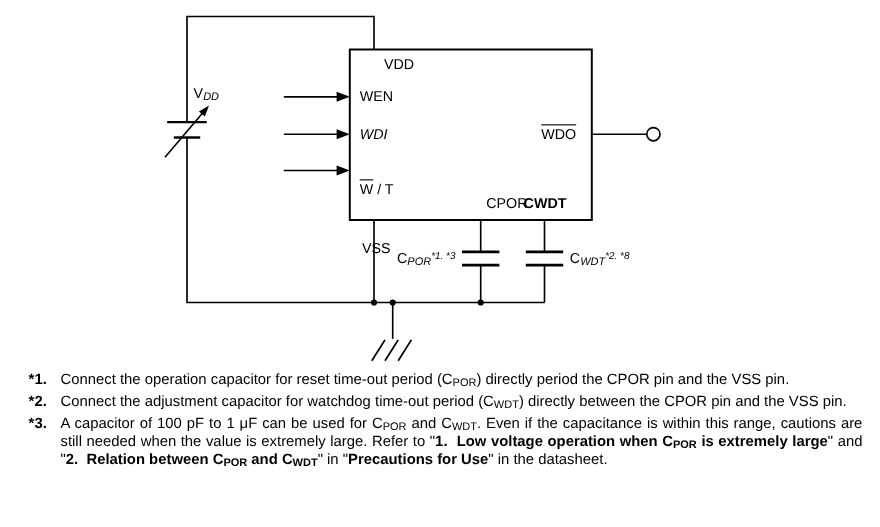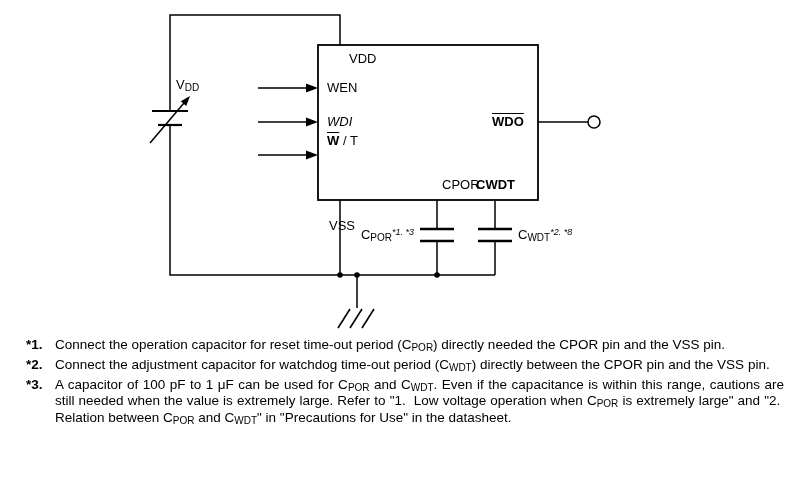--- a/index.html
+++ b/index.html
@@ -15,36 +15,36 @@
     background: #ffffff;
     overflow: hidden;
   }
   .page svg { position: absolute; left: 0; top: 0; }
   .lbl {
     position: absolute;
     font-size: 13px;
     line-height: 15px;
     white-space: nowrap;
   }
-  .lbl sub { font-size: 10px; vertical-align: -2px; line-height: 0; }
+  .lbl sub { font-size: 10px; vertical-align: -2px; line-height: 0; font-style: italic; }
   .lbl sup { font-size: 9px;  vertical-align: 4px;  line-height: 0; font-style: italic; }
-  .over { text-decoration: overline; font-weight: bold; }
+  .over { text-decoration: overline; }
   .footnotes {
     position: absolute;
     left: 26px;
     top: 337px;
     width: 758px;
     font-size: 13.5px;
     line-height: 16.8px;
   }
   .footnote { display: flex; margin-bottom: 3px; }
   .fn-marker { width: 29px; flex: none; font-weight: bold; }
   .fn-text { flex: 1; text-align: justify; }
   .fn-text sub { font-size: 10px; vertical-align: -2px; line-height: 0; }
-  .b { font-weight: normal; }
+  .b { font-weight: bold; }
 </style>
 </head>
 <body>
 
 <div class="page">
 
   <svg width="800" height="479" viewBox="0 0 800 479">
 
     <rect x="318" y="45" width="220" height="155" fill="#ffffff" stroke="#000" stroke-width="1.8"></rect>
 
@@ -106,33 +106,33 @@
     </g>
 
     <circle cx="594" cy="122" r="6" fill="#ffffff" stroke="#000" stroke-width="1.5"></circle>
   </svg>
 
   <div class="lbl" style="left:176px; top:77px;"><span>V</span><sub>DD</sub></div>
 
   <div class="lbl" style="left:349px; top:51px;">VDD</div>
   <div class="lbl" style="left:327px; top:80px;">WEN</div>
   <div class="lbl" style="left:327px; top:114px;font-style:italic;">WDI</div>
-  <div class="lbl" style="left:327px; top:133px;"><span class="over">W</span><span> / T</span></div>
+  <div class="lbl" style="left:327px; top:164px;"><span class="over">W</span><span> / T</span></div>
   <div class="lbl" style="left:492px; top:114px;"><span class="over">WDO</span></div>
   <div class="lbl" style="left:329px; top:174px;margin-top:44px;">VSS</div>
   <div class="lbl" style="left:418px; top:177px;margin-left:24px;">CPOR</div>
   <div class="lbl" style="left:476px; top:177px;font-weight:bold;">CWDT</div>
 
   <div class="lbl" style="right:386px; top:227px;"><span>C</span><sub>POR</sub><sup>*1. *3</sup></div>
   <div class="lbl" style="left:518px; top:227px;"><span>C</span><sub>WDT</sub><sup>*2. *8</sup></div>
 
   <div class="footnotes">
     <div class="footnote">
       <span class="fn-marker">*1.</span>
-      <span class="fn-text"><span>Connect the operation capacitor for reset time-out period (C</span><sub>POR</sub><span>) directly needed the CPOR pin and the VSS pin.</span></span>
+      <span class="fn-text"><span>Connect the operation capacitor for reset time-out period (C</span><sub>POR</sub><span>) directly period the CPOR pin and the VSS pin.</span></span>
     </div>
     <div class="footnote">
       <span class="fn-marker">*2.</span>
       <span class="fn-text"><span>Connect the adjustment capacitor for watchdog time-out period (C</span><sub>WDT</sub><span>) directly between the CPOR pin and the VSS pin.</span></span>
     </div>
     <div class="footnote">
       <span class="fn-marker">*3.</span>
       <span class="fn-text"><span>A capacitor of 100 pF to 1 μF can be used for C</span><sub>POR</sub><span> and C</span><sub>WDT</sub><span>. Even if the capacitance is within this range, cautions are still needed when the value is extremely large. Refer to "</span><span class="b">1.&nbsp; Low voltage operation when C</span><sub class="b">POR</sub><span class="b"> is extremely large</span><span>" and "</span><span class="b">2.&nbsp; Relation between C</span><sub class="b">POR</sub><span class="b"> and C</span><sub class="b">WDT</sub><span>" in "</span><span class="b">Precautions for Use</span><span>" in the datasheet.</span></span>
     </div>
   </div>

